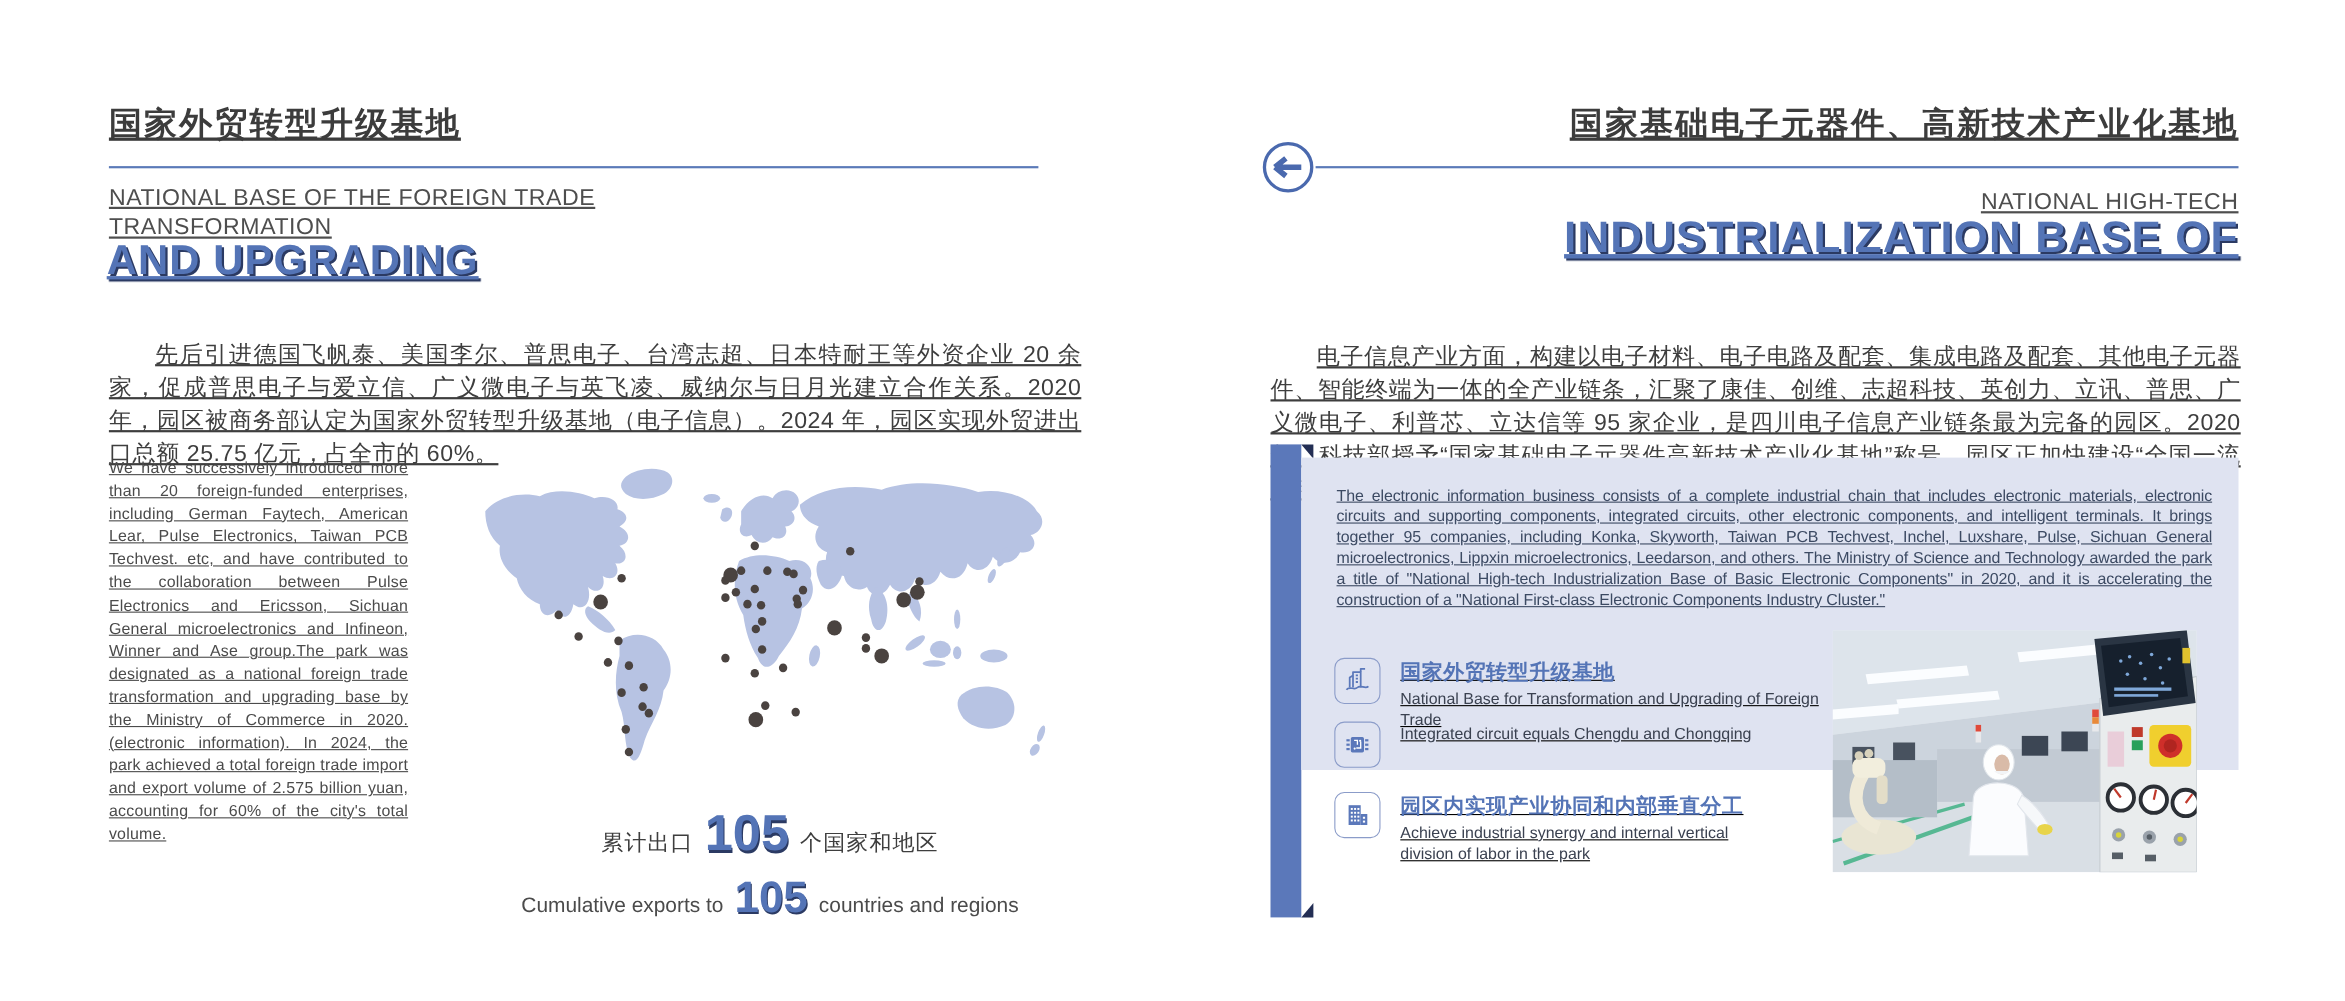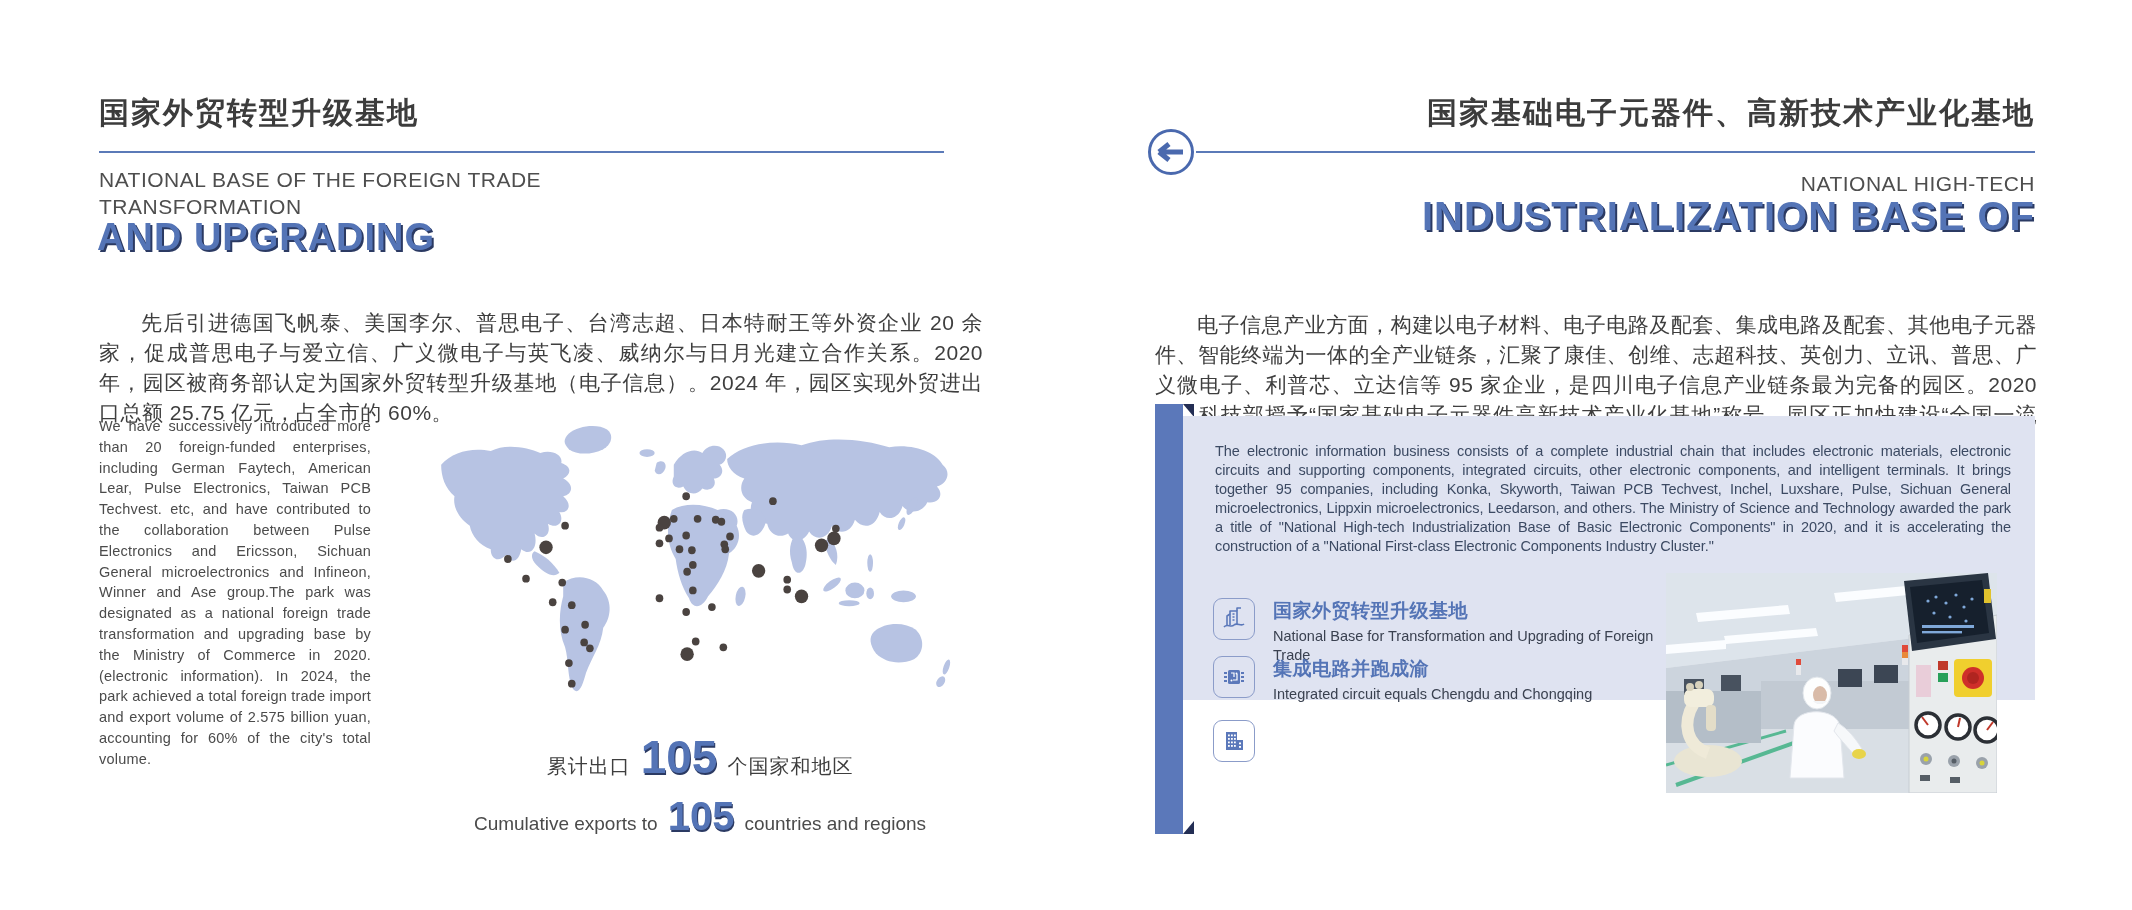--- a/index.html
+++ b/index.html
@@ -10,21 +10,21 @@
     --navy:#232e54;
     --box_bg:#dfe3f1;
     --map_fill:#b7c3e3;
     --dot_color:#4a4340;
     --text_dark:#3c3c3c;
     --text_gray:#4b4b4b;
   }
   *{margin:0;padding:0;box-sizing:border-box;}
   html,body{width:2132px;height:910px;background:#ffffff;overflow:hidden;
     font-family:"Liberation Sans","DejaVu Sans",sans-serif;}
-  .abs{position:absolute;}
+  .abs{position:absolute;text-decoration:underline;}
 
   
   .title-zh{font-size:30px;font-weight:bold;color:var(--text_dark);letter-spacing:2px;}
   .rule{height:2px;background:var(--rule_blue);}
   .sub-en{font-size:21px;color:#4e4e4e;line-height:27px;letter-spacing:.5px;}
   .headline{font-weight:bold;color:var(--accent);
     text-shadow:2px 2px 0 var(--accent_dark);letter-spacing:1px;}
   .para-zh{font-size:21px;line-height:30px;color:#3e3e3e;text-align:justify;
     text-indent:2em;letter-spacing:.5px;margin-top:36px;}
   .col-en{font-size:14.5px;line-height:20.8px;color:var(--text_gray);
@@ -225,21 +225,20 @@
               <rect x="21" y="17" width="3" height="2"></rect>
           </g>
           <g stroke="#ffffff" stroke-width="1.2" fill="none">
             <path d="M11,10 L14,10 L14,14 M17,11 L17,17 L13,17"></path>
             <circle cx="16.5" cy="10.5" r="1" fill="#ffffff" stroke="none"></circle>
             <circle cx="11.5" cy="17.5" r="1" fill="#ffffff" stroke="none"></circle>
           </g>
         </svg>
       </div>
       <div>
-        <div class="item-title">集成电路并跑成渝</div>
         <div class="item-desc">Integrated circuit equals Chengdu and Chongqing</div>
       </div>
     </div>
 
     <div class="abs item" style="left:30px;top:304px;">
       <div class="icon-box">
         <svg width="28" height="28" viewBox="0 0 28 28">
           <g fill="#5b78ba">
             <rect x="6" y="5" width="11" height="18"></rect>
             <rect x="17" y="13" width="6" height="10"></rect>
@@ -254,20 +253,24 @@
             <rect x="8" y="14.5" width="1.8" height="1.8"></rect>
               <rect x="11" y="14.5" width="1.8" height="1.8"></rect>
               <rect x="14" y="14.5" width="1.8" height="1.8"></rect>
             <rect x="8" y="18" width="1.8" height="1.8"></rect>
               <rect x="11" y="18" width="1.8" height="1.8"></rect>
               <rect x="14" y="18" width="1.8" height="1.8"></rect>
             <rect x="19" y="15.5" width="2" height="1.8"></rect>
               <rect x="19" y="19" width="2" height="1.8"></rect>
           </g>
         </svg>
+      </div>
+      <div>
+        <div class="item-title">园区内实现产业协同和内部垂直分工</div>
+        <div class="item-desc" style="max-width:300px;">Achieve industrial synergy and internal vertical division of labor in the park</div>
       </div>
     </div>
 
     <div class="abs" style="left:483px;top:157px;width:331px;height:220px;">
       <svg width="331" height="220" viewBox="0 0 331 220">
         <rect width="331" height="220" fill="#eef1f5"></rect>
         <polygon points="0,0 331,0 331,55 0,95" fill="#dde4eb"></polygon>
         <polygon points="30,40 122,32 124,41 32,49" fill="#fbfdff"></polygon>
         <polygon points="58,63 150,55 152,63 60,71" fill="#fbfdff"></polygon>
         <polygon points="0,72 60,67 60,76 0,81" fill="#fbfdff"></polygon>

